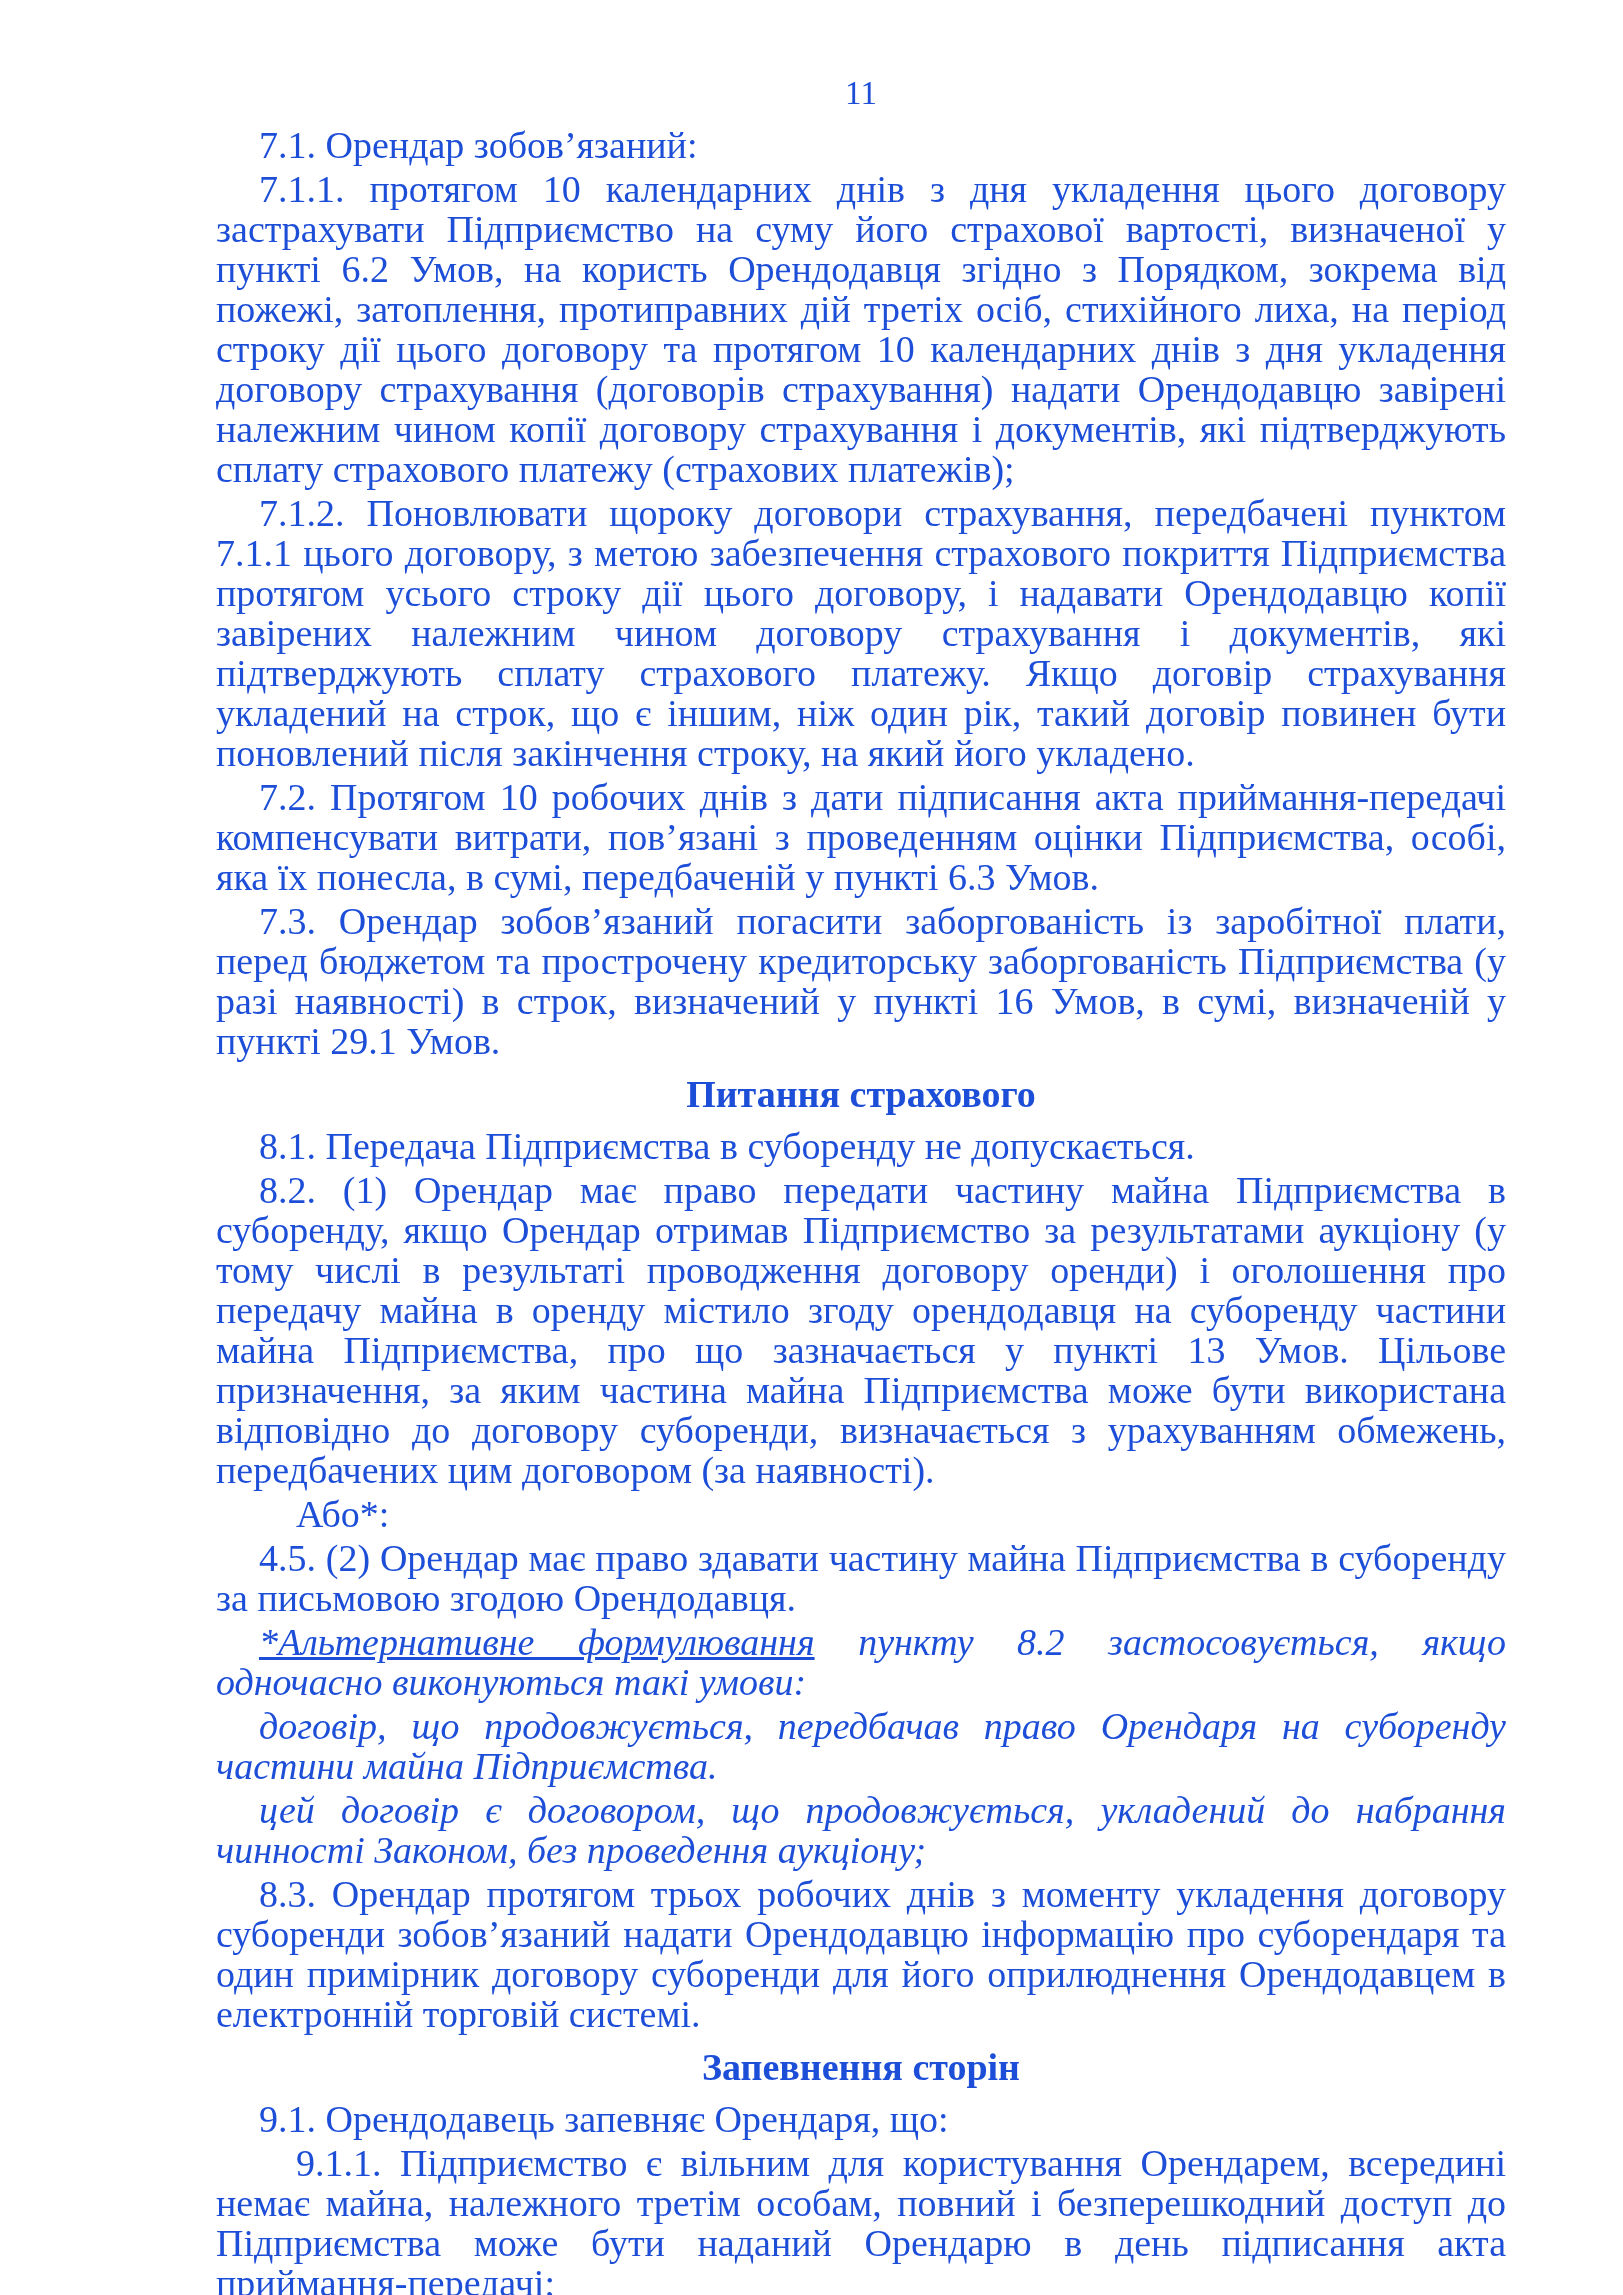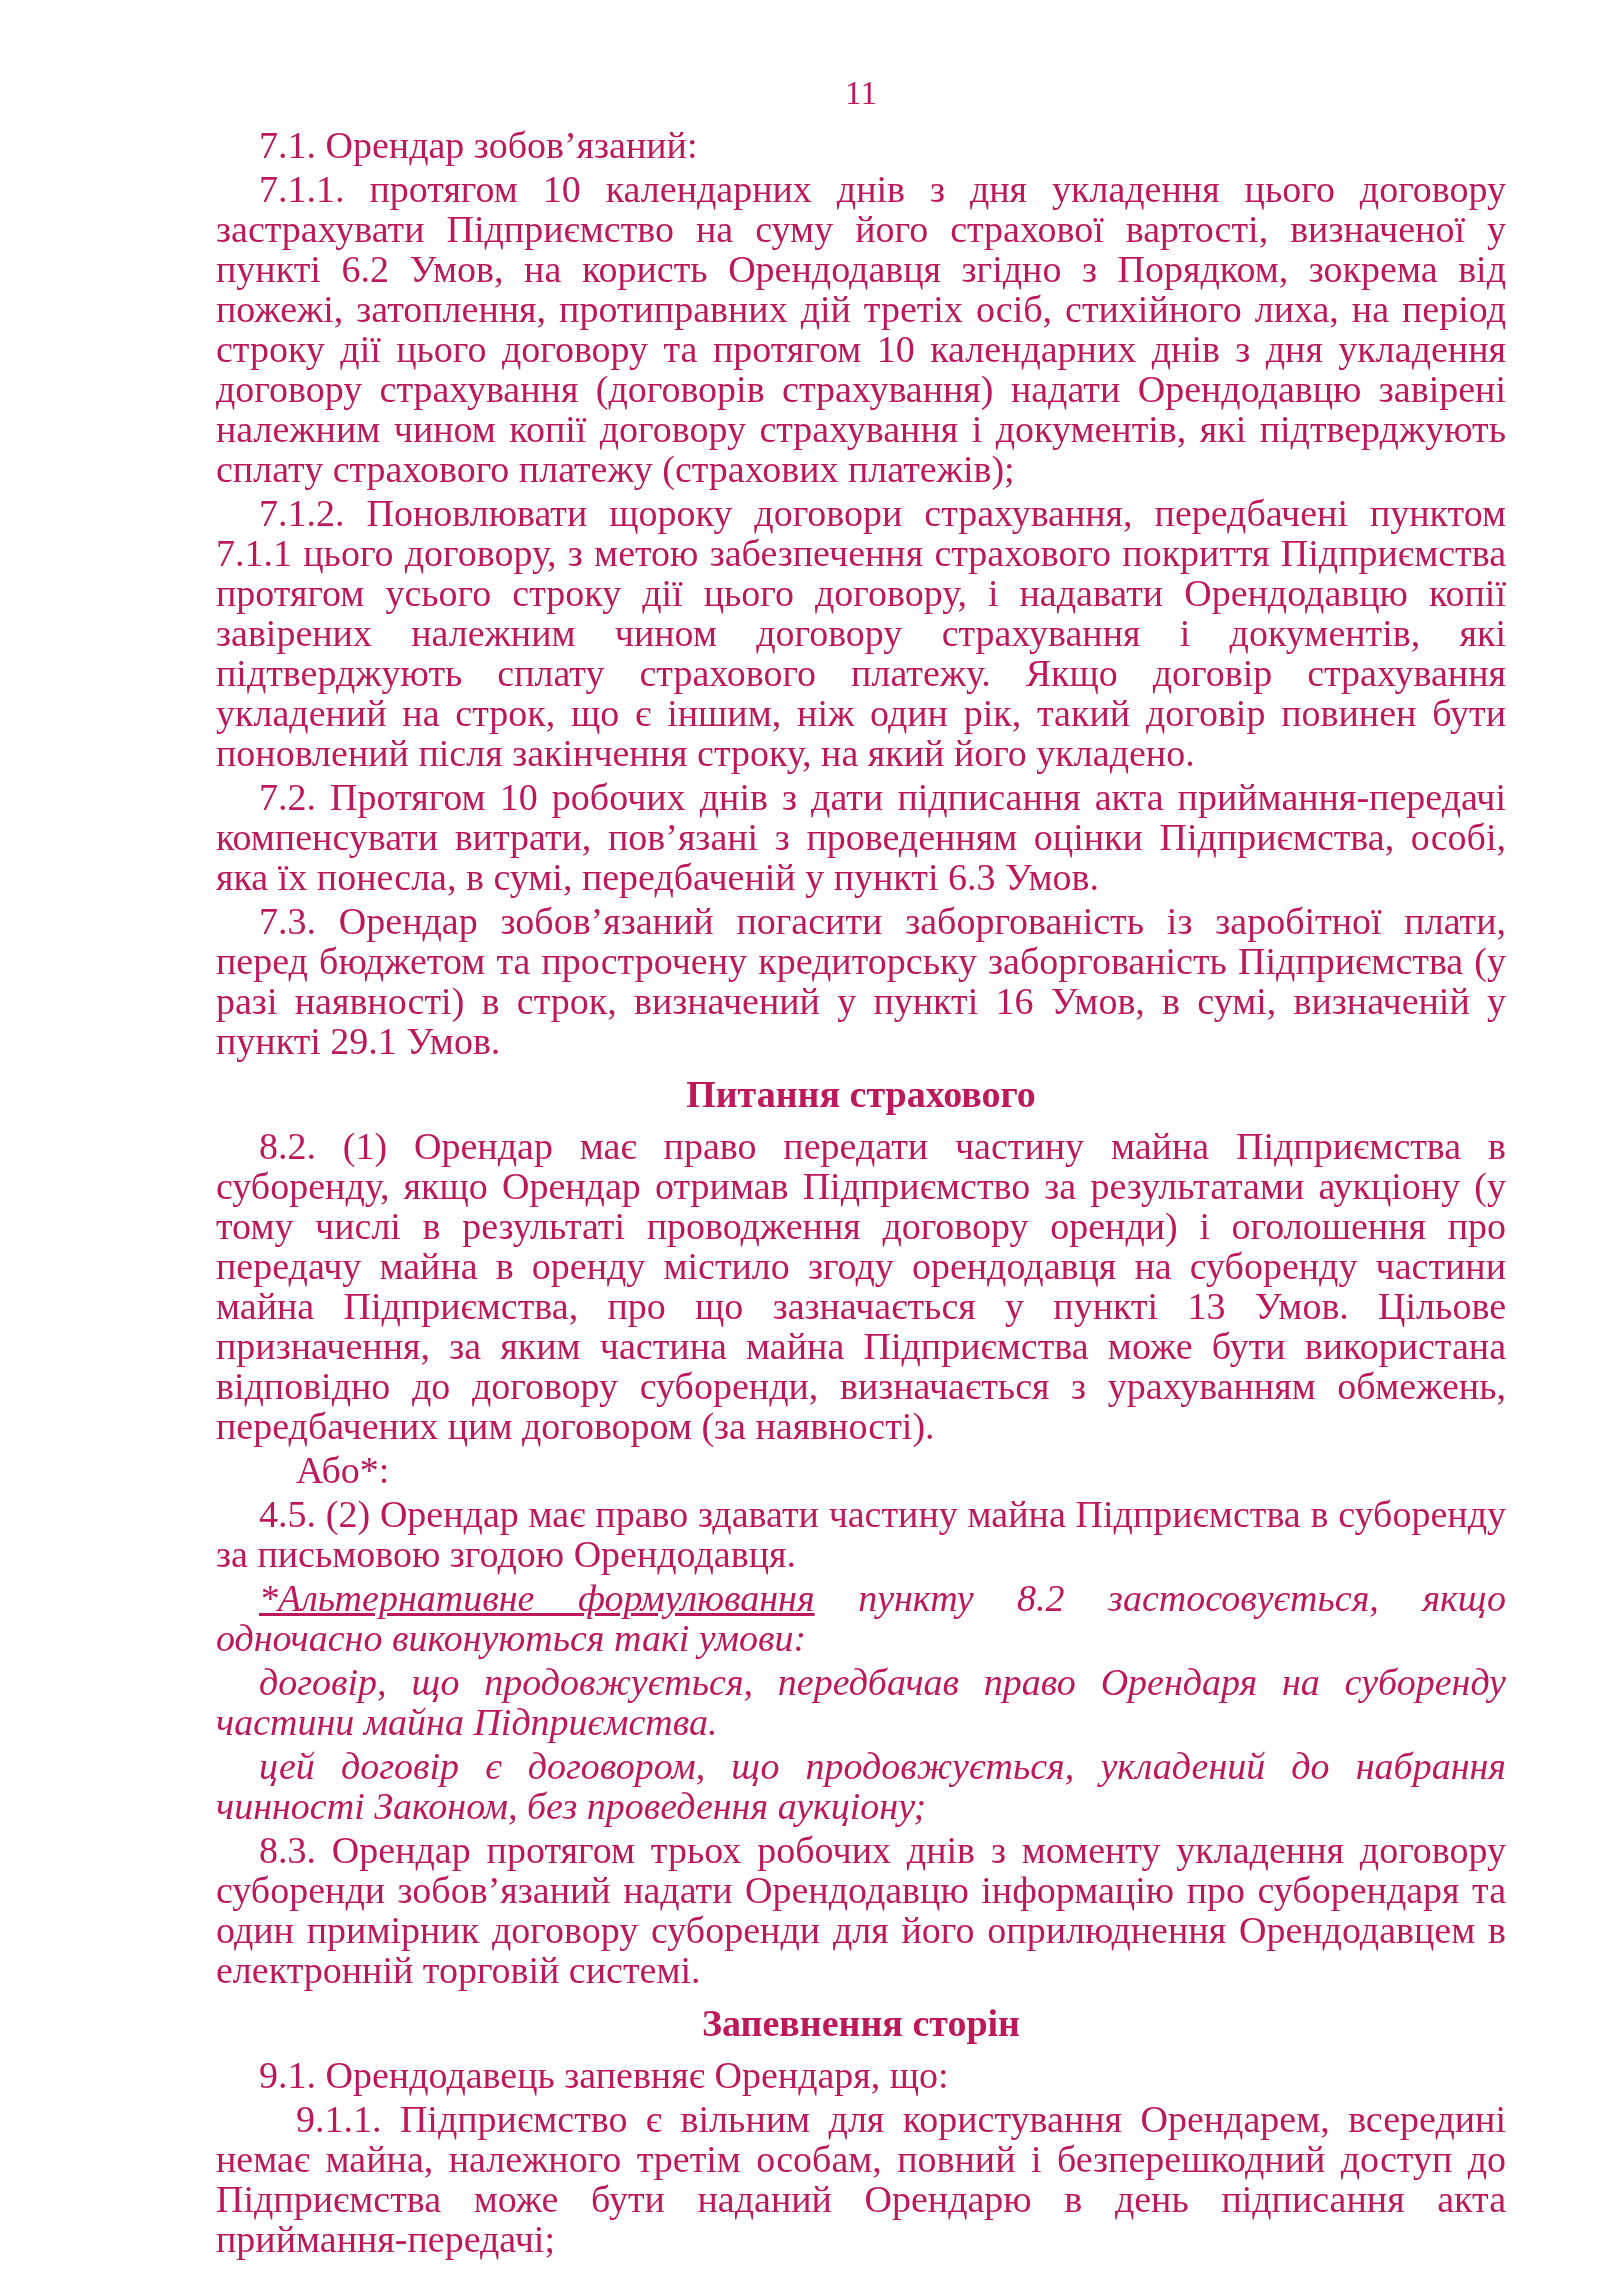--- a/index.html
+++ b/index.html
@@ -7,21 +7,21 @@
     margin: 0;
     padding: 0;
     background: #ffffff;
   }
   .page {
     position: relative;
     width: 1623px;
     height: 2295px;
     box-sizing: border-box;
     background: #ffffff;
-    color: #be185d;
+    color: #1d4ed8;
     font-family: "Liberation Serif", "DejaVu Serif", serif;
     font-size: 38px;
     line-height: 40px;
     padding: 73px 117px 92px 216px;
     overflow: hidden;
   }
   .pageno {
     margin: 0 0 12.4px 0;
     text-align: center;
     text-indent: 0;
@@ -62,20 +62,21 @@
   <p class="para">7.1.1. протягом 10 календарних днів з дня укладення цього договору застрахувати Підприємство на суму його страхової вартості, визначеної у пункті 6.2 Умов, на користь Орендодавця згідно з Порядком, зокрема від пожежі, затоплення, протиправних дій третіх осіб, стихійного лиха, на період строку дії цього договору та протягом 10 календарних днів з дня укладення договору страхування (договорів страхування) надати  Орендодавцю завірені належним чином копії договору страхування і документів, які підтверджують сплату страхового платежу (страхових платежів);</p>
 
   <p class="para">7.1.2. Поновлювати щороку договори страхування, передбачені пунктом 7.1.1 цього договору, з метою забезпечення страхового покриття Підприємства протягом усього строку дії цього договору, і надавати Орендодавцю копії завірених належним чином договору страхування і документів, які підтверджують сплату страхового платежу. Якщо договір страхування укладений на строк, що є іншим, ніж один рік, такий договір повинен бути поновлений після закінчення строку, на який його укладено.</p>
 
   <p class="para">7.2. Протягом 10 робочих днів з дати підписання акта приймання-передачі компенсувати витрати, пов’язані з проведенням оцінки Підприємства, особі, яка їх понесла, в сумі, передбаченій у пункті 6.3 Умов.</p>
 
   <p class="para">7.3. Орендар зобов’язаний погасити заборгованість із заробітної плати, перед бюджетом та прострочену кредиторську заборгованість Підприємства (у разі наявності) в строк, визначений у пункті 16 Умов, в сумі, визначеній у пункті 29.1 Умов.</p>
 
   <h2 class="heading">Питання страхового</h2>
 
+  <p class="para">8.1. Передача Підприємства в суборенду не допускається.</p>
 
   <p class="para">8.2. (1) Орендар має право передати частину майна Підприємства в суборенду, якщо Орендар отримав Підприємство за результатами аукціону (у тому числі в результаті проводження договору оренди) і оголошення про передачу майна в оренду містило згоду орендодавця на суборенду частини майна Підприємства, про що зазначається у пункті 13 Умов. Цільове призначення, за яким частина майна Підприємства може бути використана відповідно до договору суборенди, визначається з урахуванням обмежень, передбачених цим договором (за наявності).</p>
 
   <p class="para indent-lg">Або*:</p>
 
   <p class="para">4.5. (2) Орендар має право здавати частину майна Підприємства в суборенду за письмовою згодою Орендодавця.</p>
 
   <p class="para italic"><span class="underline">*Альтернативне формулювання</span><span> пункту 8.2 застосовується, якщо одночасно виконуються такі умови:</span></p>
 
   <p class="para italic">договір, що продовжується, передбачав право Орендаря на суборенду частини майна Підприємства.</p>

